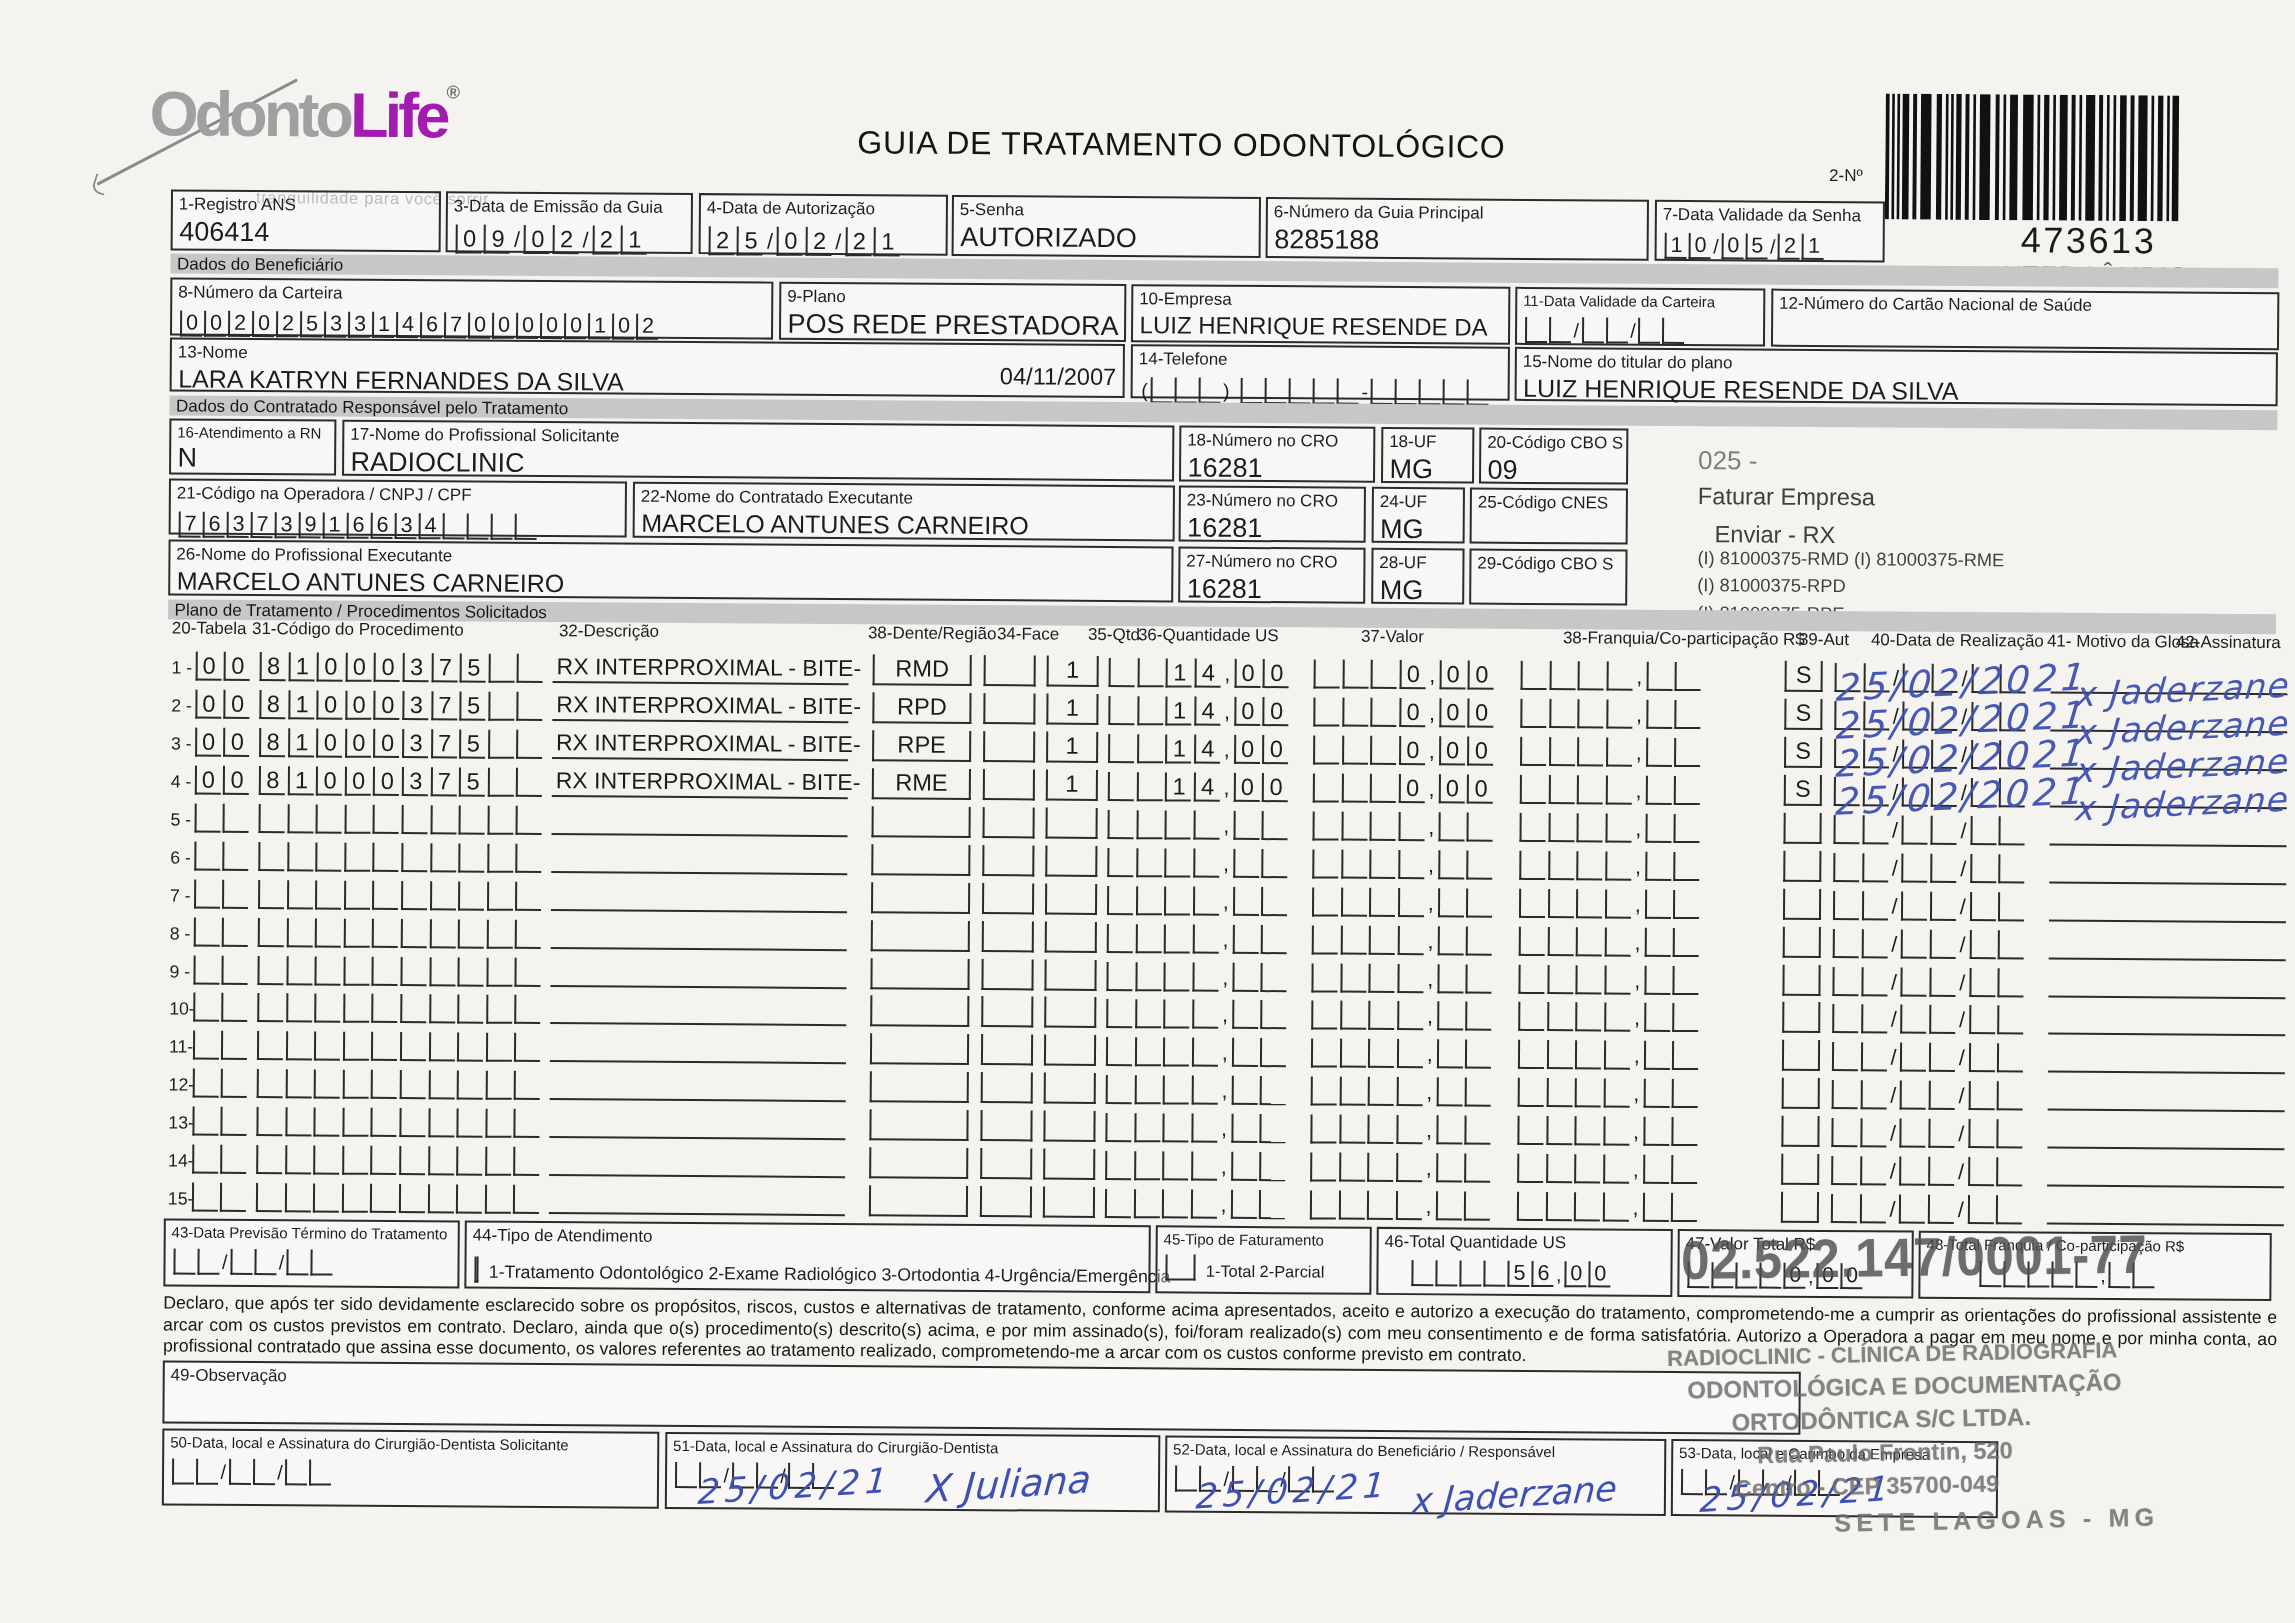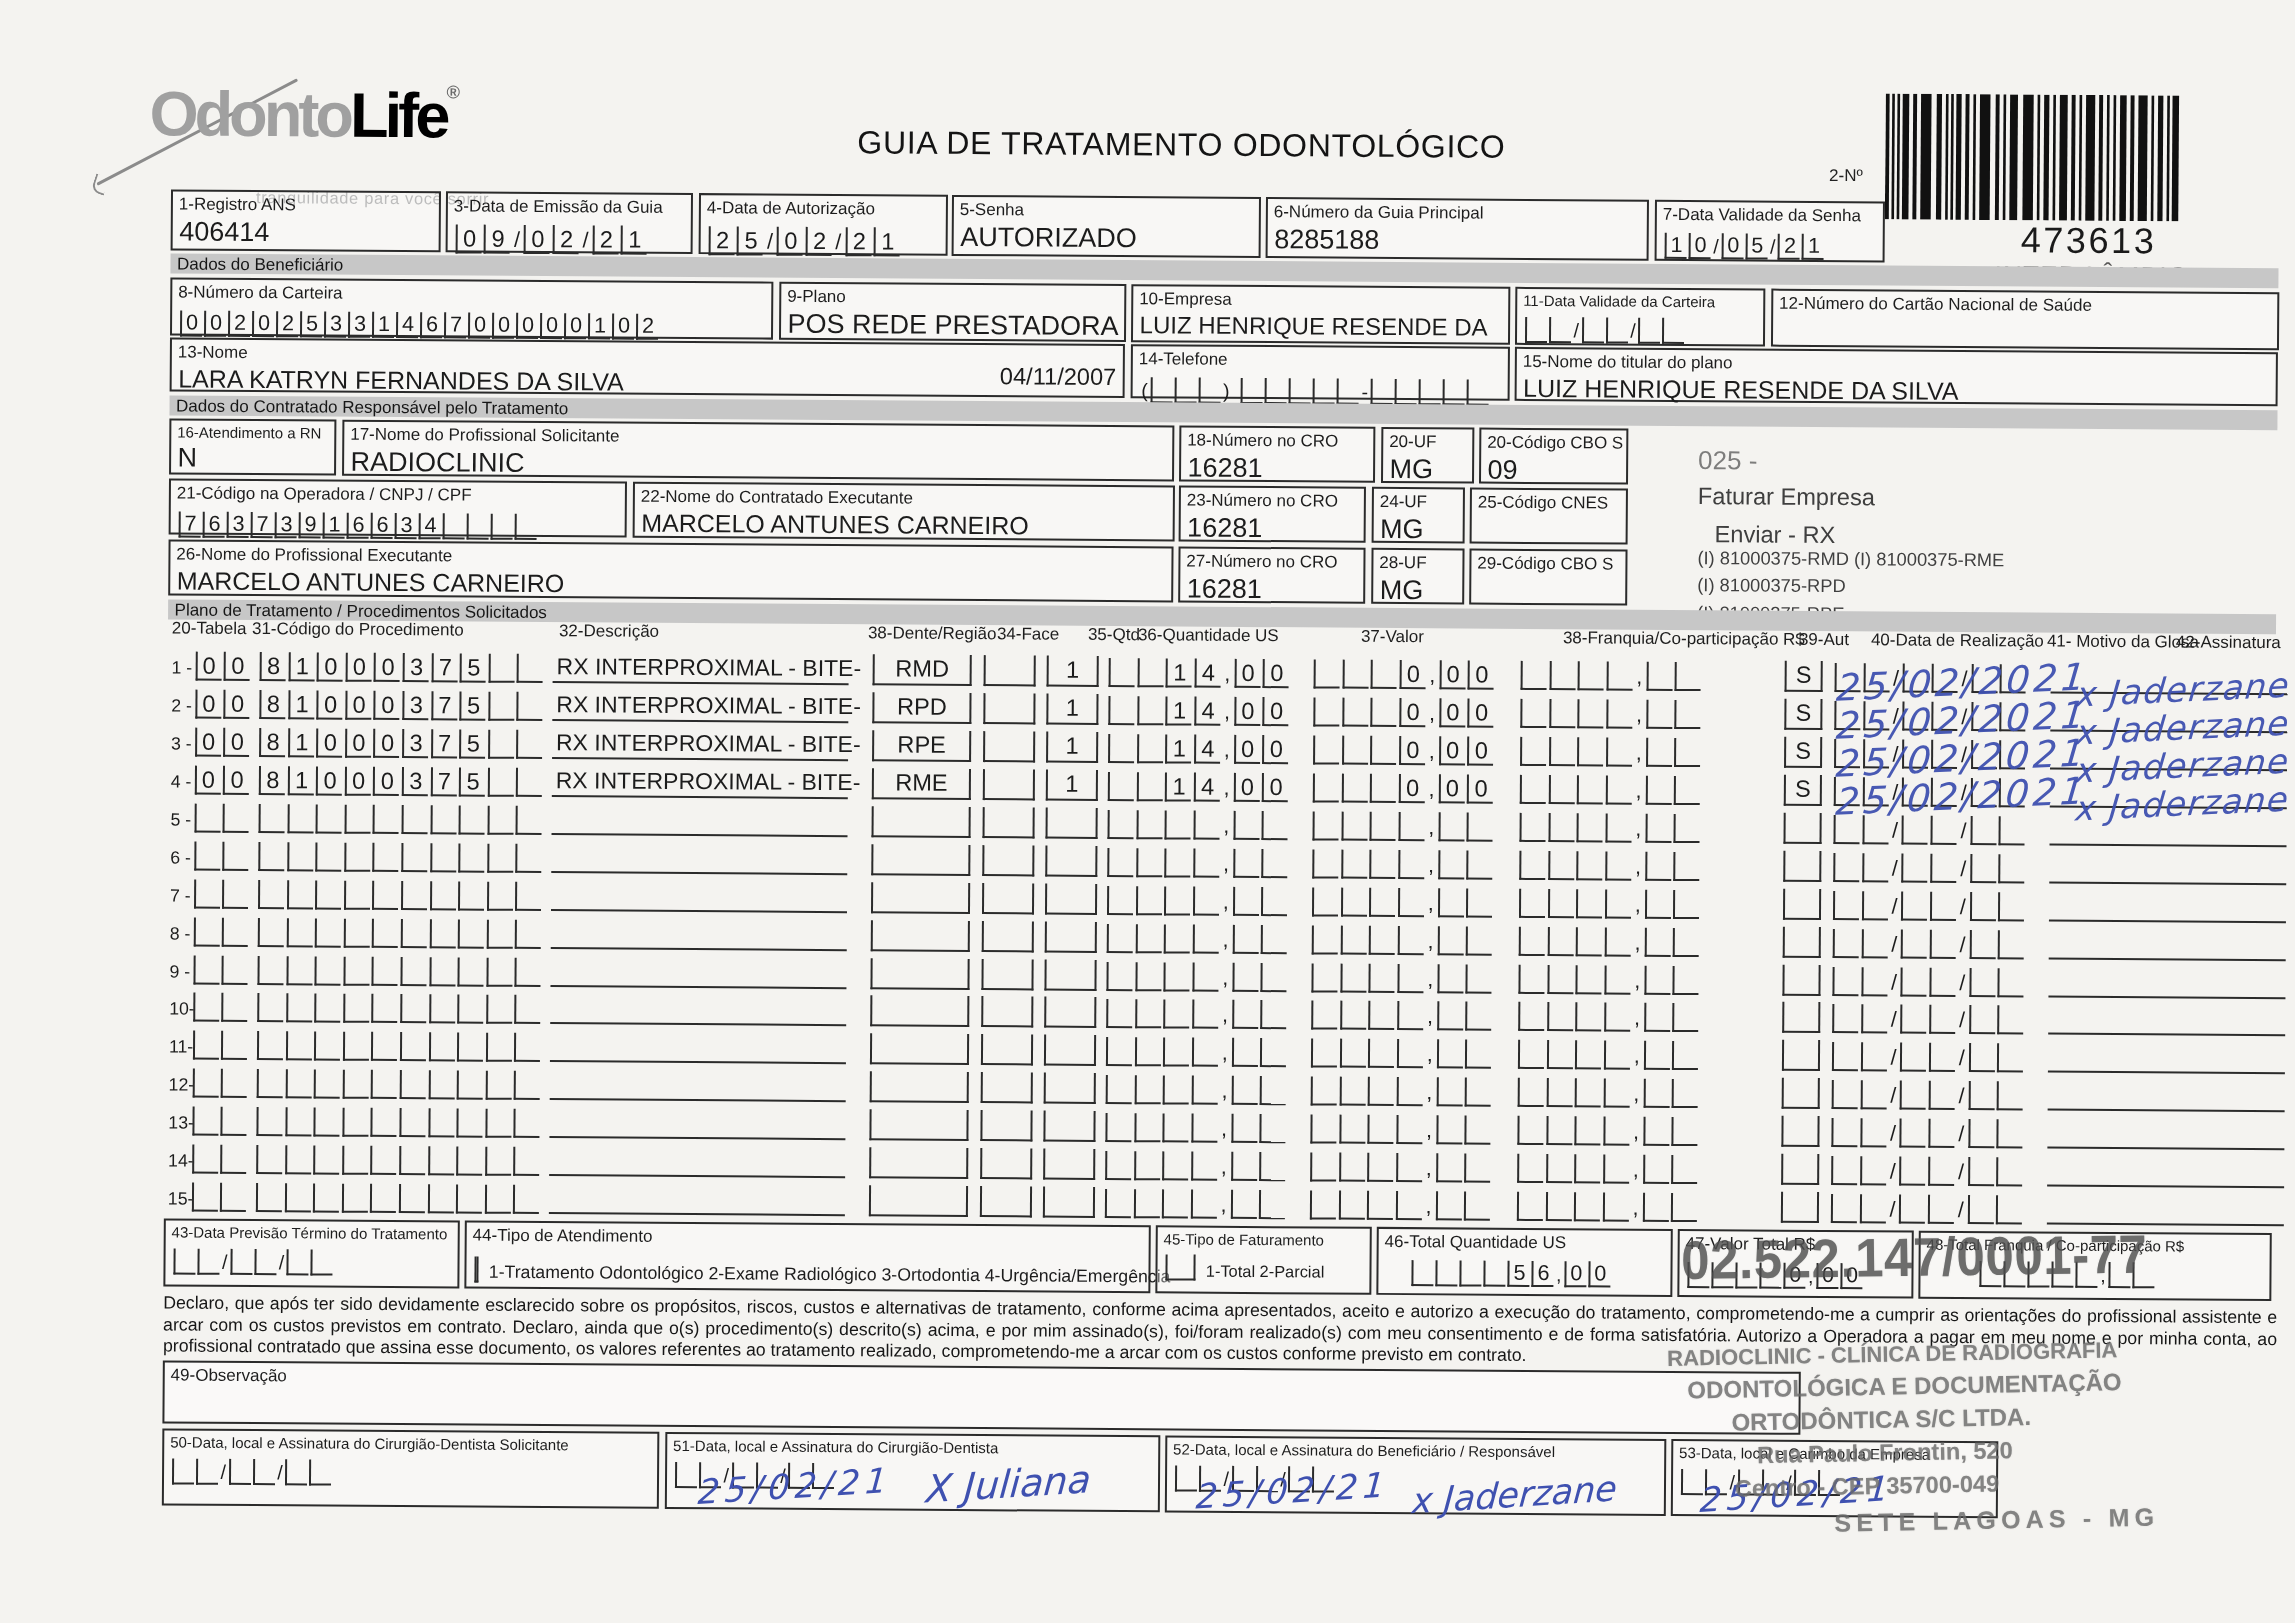--- a/index.html
+++ b/index.html
@@ -30,21 +30,21 @@
   .s{font-size:21.6px;margin:0 3.9px 1.3px 1.3px;align-self:flex-end;}
   .comb-xs .c{min-width:22px;margin-right:2px;font-size:21.6px;height:26px;}
   .comb-xs .s{font-size:19.6px;margin:0 2.6px 1.3px 0.7px;}
 
   .chk{width:30px;height:26px;border:2px solid #2b2b2b;border-top:none;display:inline-block;box-sizing:border-box;}
   .optrow{display:flex;align-items:flex-end;gap:10.5px;padding:10.5px 7.9px 0;}
   .opts{font-size:17.7px;white-space:nowrap;}
 
   
   .logo-gray{color:#a0a0a0;}
-  .logo-dark{color:#000000;}
+  .logo-dark{color:#a21caf;}
   .logo-text{position:absolute;left:149px;top:84px;font-size:63px;font-weight:bold;letter-spacing:-3.9px;white-space:nowrap;}
   .logo-reg{font-size:18.3px;vertical-align:39px;letter-spacing:0;color:#6a6a6a;}
   .tagline{position:absolute;left:256px;top:194px;font-size:16.4px;color:#999;letter-spacing:0.7px;}
   .swoosh{position:absolute;left:97px;top:190px;width:226px;height:2.6px;background:#8b8b8b;
           transform:rotate(-28deg);transform-origin:left center;border-radius:2px;}
   .swoosh-hook{position:absolute;left:93px;top:182px;width:11.8px;height:17px;border-left:2.6px solid #8b8b8b;
           border-bottom:2.6px solid #8b8b8b;border-radius:0 0 0 9.2px;transform:rotate(18deg);}
 
   .doc-title{position:absolute;left:857px;top:126px;width:648px;text-align:center;
              font-size:32px;letter-spacing:0.7px;color:#141414;white-space:nowrap;}
@@ -304,21 +304,21 @@
   </div>
   <div class="box" style="left:344px;top:425px;width:832px;height:56px;">
     <span class="lbl">17-Nome do Profissional Solicitante</span>
     <div class="val">RADIOCLINIC</div>
   </div>
   <div class="box" style="left:1181px;top:425px;width:196px;height:56px;">
     <span class="lbl">18-Número no CRO</span>
     <div class="val">16281</div>
   </div>
   <div class="box" style="left:1383px;top:425px;width:93px;height:56px;">
-    <span class="lbl">20-UF</span>
+    <span class="lbl">18-UF</span>
     <div class="val">MG</div>
   </div>
   <div class="box" style="left:1481px;top:425px;width:149px;height:56px;">
     <span class="lbl">20-Código CBO S</span>
     <div class="val">09</div>
   </div>
 
   <div class="box" style="left:171px;top:485px;width:458px;height:56px;">
     <span class="lbl">21-Código na Operadora / CNPJ / CPF</span>
     <div class="comb comb-xs">

